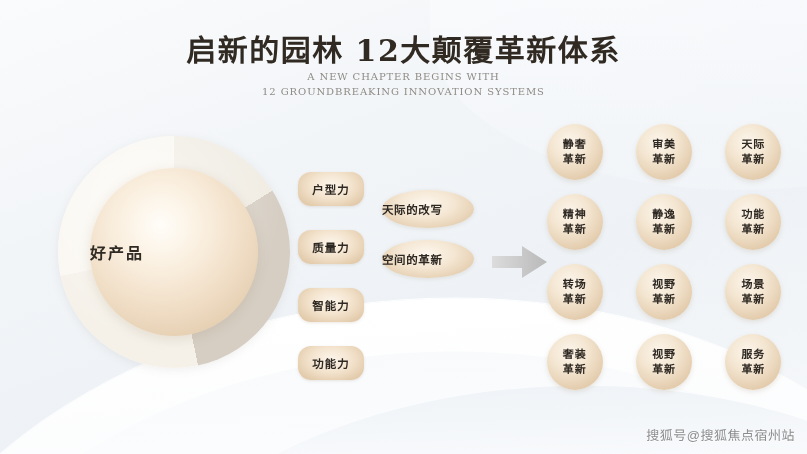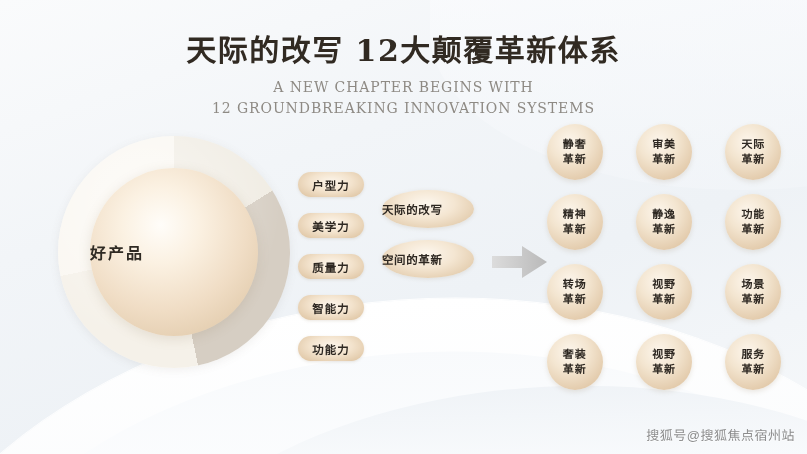--- a/index.html
+++ b/index.html
@@ -81,23 +81,22 @@
   .title-main {
     font-family: "DejaVu Serif", "Liberation Serif", serif;
     font-size: 30px;
     font-weight: bold;
     letter-spacing: 1.5px;
     color: #312a22;
     line-height: 1.15;
     white-space: nowrap;
   }
   .title-sub {
-    margin-top: 8px;
     font-family: "DejaVu Serif", "Liberation Serif", serif;
-    font-size: 14px;
+    font-size: 10px;
     letter-spacing: 0.9px;
     color: #8e8a84;
     line-height: 1.55;
   }
   .title-sub div { white-space: nowrap; }
 
   
   .donut-wrap {
     position: absolute;
     left: 58px;
@@ -149,22 +148,22 @@
 
   
   .pills-col {
     position: absolute;
     left: 298px;
     top: 172px;
     z-index: 5;
   }
   .pill {
     width: 66px;
-    height: 25px;
-    margin-bottom: 16px;
+    height: 34px;
+    margin-bottom: 24px;
     border-radius: 13px;
     background:
       radial-gradient(ellipse at 50% 40%, #fdf6ec 0%, #f3e3cd 45%, #e0c7a6 88%, #d4b894 100%);
     display: flex;
     align-items: center;
     justify-content: center;
     font-size: 11.5px;
     font-weight: bold;
     color: #2e2822;
     letter-spacing: 1px;
@@ -256,40 +255,37 @@
 <body>
 
 <div id="slide">
 
   <div class="bg-swoosh swoosh-d"></div>
   <div class="bg-swoosh swoosh-a"></div>
   <div class="bg-swoosh swoosh-b"></div>
   <div class="bg-swoosh swoosh-c"></div>
 
   <div class="header">
-    <div class="title-main">天际的改写 12大颠覆革新体系</div>
+    <div class="title-main">启新的园林 12大颠覆革新体系</div>
     <div class="title-sub">
       <div>A NEW CHAPTER BEGINS WITH</div>
       <div>12 GROUNDBREAKING INNOVATION SYSTEMS</div>
     </div>
   </div>
 
   <div class="donut-wrap">
     <div class="donut-ring"></div>
     <div class="donut-hub">
       <span class="donut-hub-label">好产品</span>
     </div>
   </div>
 
   <div class="pills-col">
     <div class="pill">
         <span>户型力</span>
-      </div>
-    <div class="pill">
-        <span>美学力</span>
       </div>
     <div class="pill">
         <span>质量力</span>
       </div>
     <div class="pill">
         <span>智能力</span>
       </div>
     <div class="pill">
         <span>功能力</span>
       </div>

